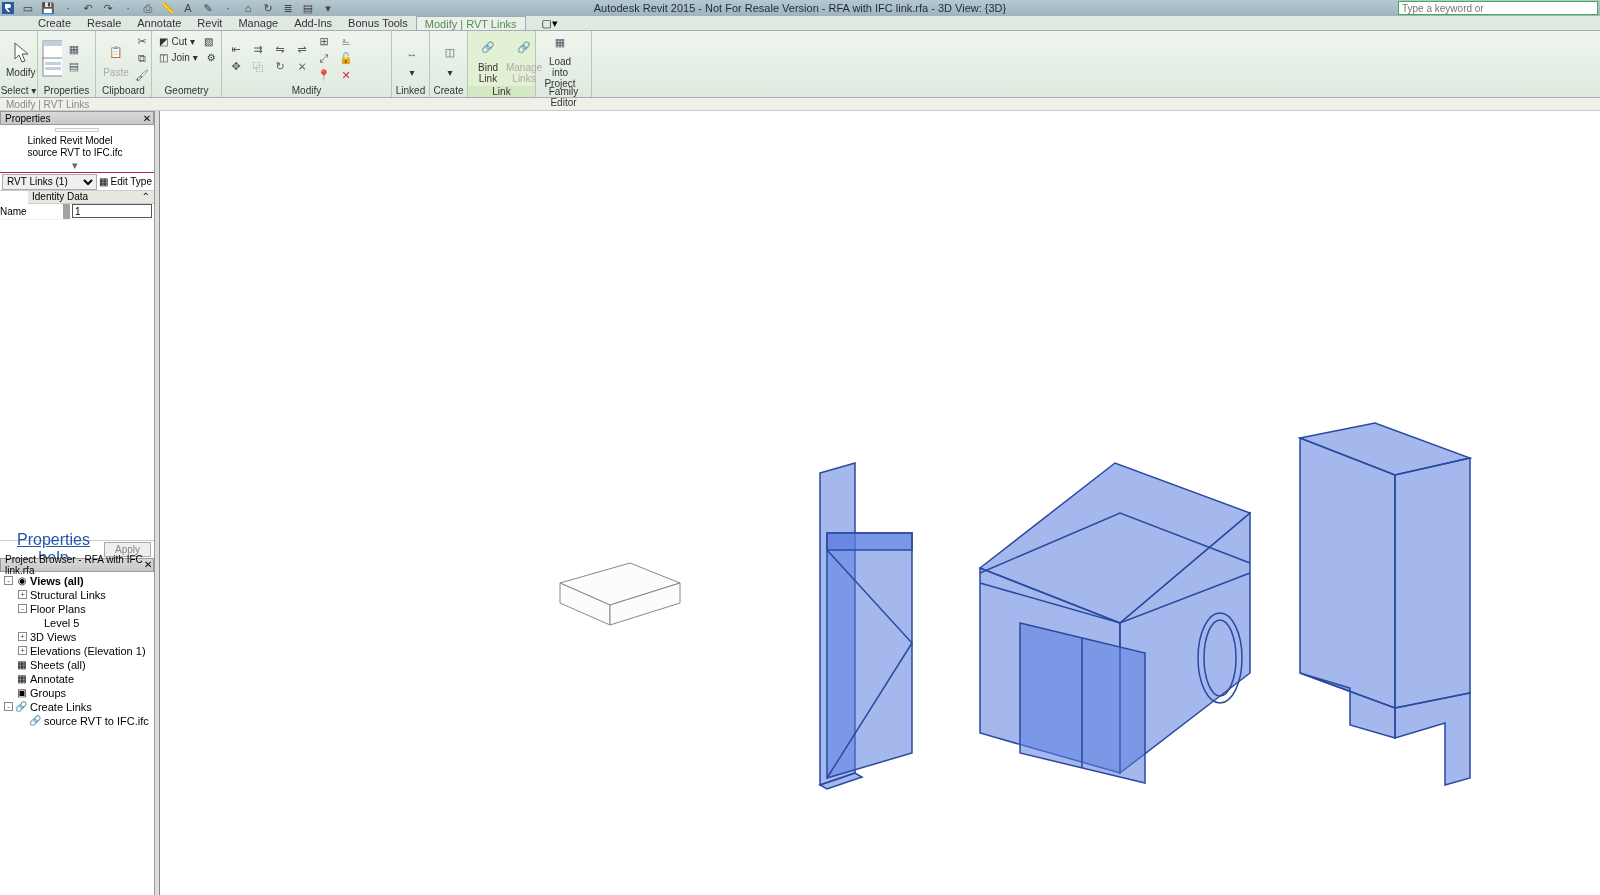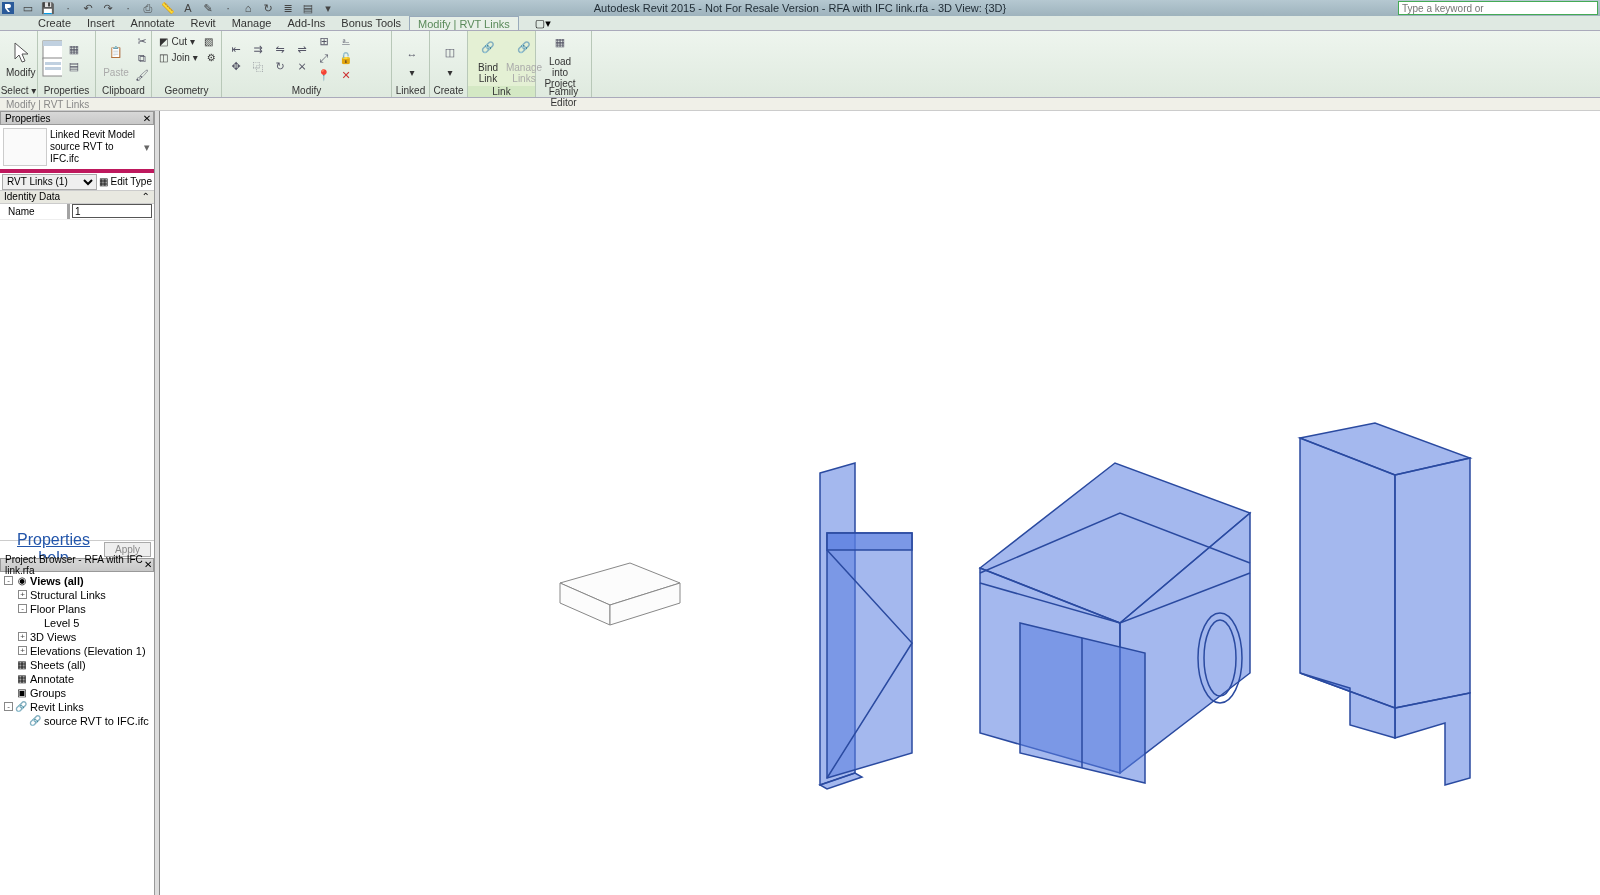--- a/index.html
+++ b/index.html
@@ -37,30 +37,30 @@
 
 .context-bar { height: 13px; background: #f0f0e8; border-bottom: 1px solid #ccc; font-size: 10px; color: #888; padding-left: 6px; line-height: 13px; }
 
 
 .main { position: absolute; top: 111px; bottom: 0; left: 0; right: 0; display: flex; }
 
 
 .left-panel { width: 155px; display: flex; flex-direction: column; border-right: 1px solid #999; }
 .panel-header { height: 14px; background: linear-gradient(#d8d8d8,#c8c8c8); border: 1px solid #999; padding-left: 4px; font-size: 10px; display: flex; align-items: center; justify-content: space-between; }
 .panel-header .close { width: 12px; text-align: center; cursor: pointer; }
-.prop-type { height: 48px; display: flex; align-items: center; border-bottom: 4px solid #be185d; }
+.prop-type { height: 48px; display: flex; align-items: center; border-bottom: 1px solid #be185d; flex-direction: column; }
 .prop-thumb { width: 44px; height: 38px; border: 1px solid #ccc; margin: 3px; background: #fafafa; }
 .prop-type-text { flex: 1; font-size: 10px; line-height: 1.2; padding-right: 4px; }
 .prop-type-dd { width: 10px; color: #666; cursor: pointer; }
 .prop-filter-row { height: 18px; display: flex; align-items: center; gap: 2px; padding: 0 2px; border-bottom: 1px solid #ccc; }
 .prop-filter-row select { flex: 1; font-size: 10px; height: 16px; border: 1px solid #aaa; }
 .prop-filter-row .edit-type { font-size: 10px; display: flex; align-items: center; gap: 2px; cursor: pointer; }
-.prop-group-hdr { height: 13px; background: #e8e8e0; border-bottom: 1px solid #ccc; font-size: 10px; padding-left: 4px; display: flex; justify-content: space-between; }
+.prop-group-hdr { height: 13px; background: #e8e8e0; border-bottom: 1px solid #ccc; font-size: 10px; padding-left: 4px; display: flex; justify-content: space-between; margin-left: 28px; }
 .prop-row { height: 16px; display: flex; border-bottom: 1px solid #eee; }
-.prop-row .cell-label { width: 70px; font-size: 10px; padding-left: 8px; display: flex; align-items: center; border-right: 3px solid #a3a3a3; }
+.prop-row .cell-label { width: 70px; font-size: 10px; padding-left: 0; display: flex; align-items: center; border-right: 7px solid #a3a3a3; }
 .prop-row .cell-value { flex: 1; padding: 0 2px; }
 .prop-row input { width: 100%; height: 14px; border: 1px solid #555; font-size: 10px; padding: 0 2px; }
 .prop-fill { flex: 1; background: #fff; }
 .prop-footer { height: 18px; border-top: 1px solid #ccc; display: flex; align-items: center; justify-content: space-between; padding: 0 3px; }
 .prop-footer .help { color: #2255aa; text-decoration: underline; font-size: 16px; cursor: pointer; text-align: center; }
 .prop-footer .apply { border: 1px solid #aaa; background: #eee; font-size: 10px; padding: 1px 10px; color: #888; cursor: pointer; }
 
 
 .browser-fill { flex: 1; display: flex; flex-direction: column; }
 .tree { flex: 1; overflow: auto; font-size: 11px; padding: 2px 0; }
@@ -106,21 +106,21 @@
     <span class="qat-btn">≣</span>
     <span class="qat-btn">▤</span>
     <span class="qat-btn">▾</span>
   </div>
   <div class="title-text">Autodesk Revit 2015 - Not For Resale Version -     RFA with IFC link.rfa - 3D View: {3D}</div>
   <input class="search-box" placeholder="Type a keyword or" style="">
 </div>
 
 <div class="ribbon-tabs">
   <div class="ribbon-tab">Create</div>
-  <div class="ribbon-tab">Insert</div>
+  <div class="ribbon-tab">Resale</div>
   <div class="ribbon-tab">Annotate</div>
   <div class="ribbon-tab">Revit</div>
   <div class="ribbon-tab">Manage</div>
   <div class="ribbon-tab">Add-Ins</div>
   <div class="ribbon-tab">Bonus Tools</div>
   <div class="ribbon-tab active">Modify | RVT Links</div>
   <div class="ribbon-ext">▢▾</div>
 </div>
 
 <div class="ribbon">
@@ -355,21 +355,21 @@
           <span>Annotate</span>
         </div>
         <div class="tree-node" style="padding-left: 4px;">
           <span style="display:inline-block;width:12px"></span>
           <span class="node-icon">▣</span>
           <span>Groups</span>
         </div>
         <div class="tree-node" style="padding-left: 4px;">
           <span class="tw">-</span>
           <span class="node-icon">🔗</span>
-          <span>Revit Links</span>
+          <span>Create Links</span>
         </div>
         <div class="tree-node" style="padding-left: 18px;">
           <span style="display:inline-block;width:12px"></span>
           <span class="node-icon">🔗</span>
           <span>source RVT to IFC.ifc</span>
         </div>
       </div>
   </div>
 
   <div class="splitter-handle"></div>

